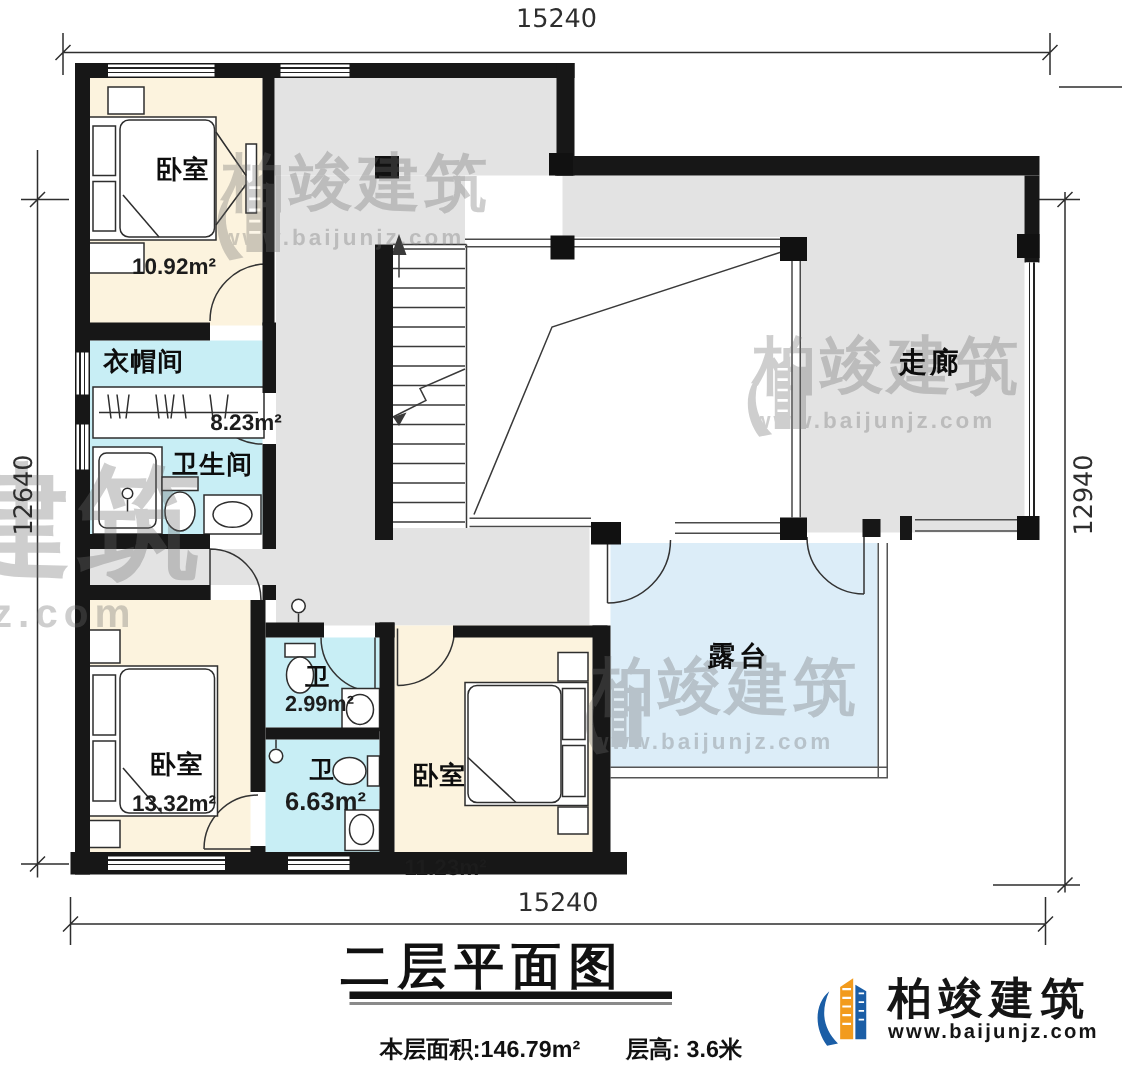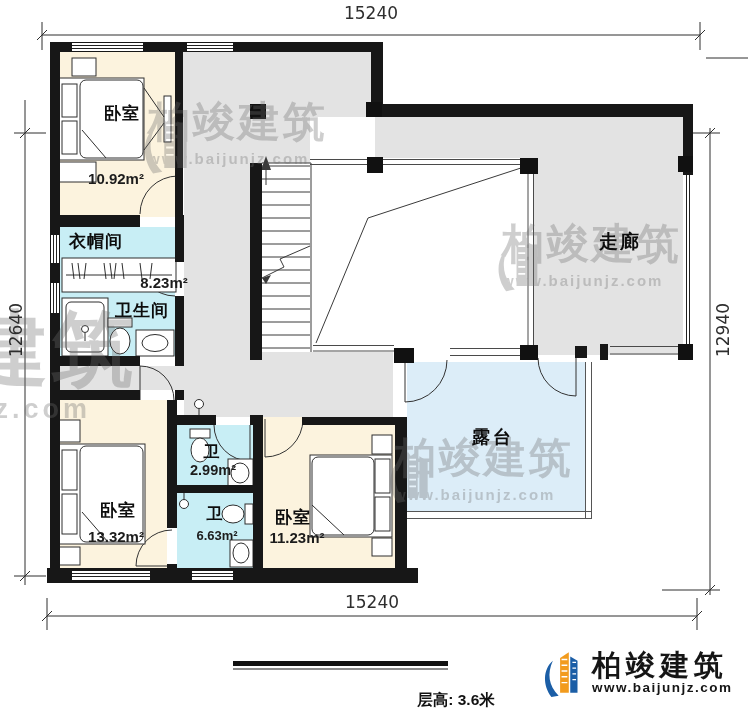--- a/index.html
+++ b/index.html
@@ -276,32 +276,34 @@
   <div class="area" style="left:116px;top:178px;">10.92m²</div>
   <div class="lbl" style="left:96px;top:241px;font-size:17px;">衣帽间</div>
   <div class="area" style="left:164px;top:242px;margin-top:40px;">8.23m²</div>
   <div class="lbl" style="left:142px;top:310px;font-size:17px;">卫生间</div>
   <div class="lbl" style="left:620px;top:242px;font-size:19px;letter-spacing:2px;">走廊</div>
   <div class="lbl" style="left:118px;top:510px;font-size:17px;">卧室</div>
   <div class="area" style="left:116px;top:536px;">13.32m²</div>
   <div class="lbl" style="left:212px;top:452px;font-size:16px;">卫</div>
   <div class="area" style="left:213px;top:470px;font-size:14.5px;">2.99m²</div>
   <div class="lbl" style="left:215px;top:514px;font-size:16px;">卫</div>
-  <div class="area" style="left:217px;top:535px;font-size:13px;">6.63m²</div>
+  <div class="area" style="left:217px;top:535px;font-size:17px;">6.63m²</div>
   <div class="lbl" style="left:293px;top:517px;font-size:17px;">卧室</div>
-  <div class="area" style="left:297px;top:537px;">11.23m²</div>
+  <div class="area" style="left:297px;top:579px;">11.23m²</div>
   <div class="lbl" style="left:493px;top:437px;font-size:18px;letter-spacing:3px;">露台</div>
 
   <div class="dim" style="left:371px;top:13px;">15240</div>
   <div class="dim" style="left:372px;top:602px;">15240</div>
   <div class="dim rot" style="left:16px;top:330px;">12640</div>
   <div class="dim rot" style="left:723px;top:330px;">12940</div>
 
+  <div class="title-main" style="left:322px;top:645px;">二层平面图</div>
   <div class="uline" style="left:233px;top:661px;width:215px;height:5px;background:#111;"></div>
   <div class="uline" style="left:233px;top:668px;width:215px;height:2px;background:#8a8a8a;"></div>
+  <div class="foot" style="left:320px;top:700px;">本层面积:146.79m²</div>
   <div class="foot" style="left:456px;top:700px;">层高: 3.6米</div>
 
   <svg class="abs" style="left:538px;top:642px;z-index:30;" width="50" height="58" viewBox="0 0 60 80">
     <path d="M14,76 C2,60 2,38 16,26 C8,44 10,60 24,74 Z" fill="#1b5ea6"></path>
     <polygon points="26,70 26,22 38,14 38,70" fill="#f29b1d"></polygon>
     <polygon points="40,70 40,20 50,26 50,70" fill="#1b5ea6"></polygon>
     <path d="M28,24 h8 M28,32 h8 M28,40 h8 M28,48 h8 M28,56 h8" stroke="#fff" stroke-width="2"></path>
     <path d="M43,28 h5 M43,36 h5 M43,44 h5 M43,52 h5" stroke="#fff" stroke-width="1.6"></path>
   </svg>
   <div class="logo-brand" style="left:592px;top:646px;">柏竣建筑</div>

